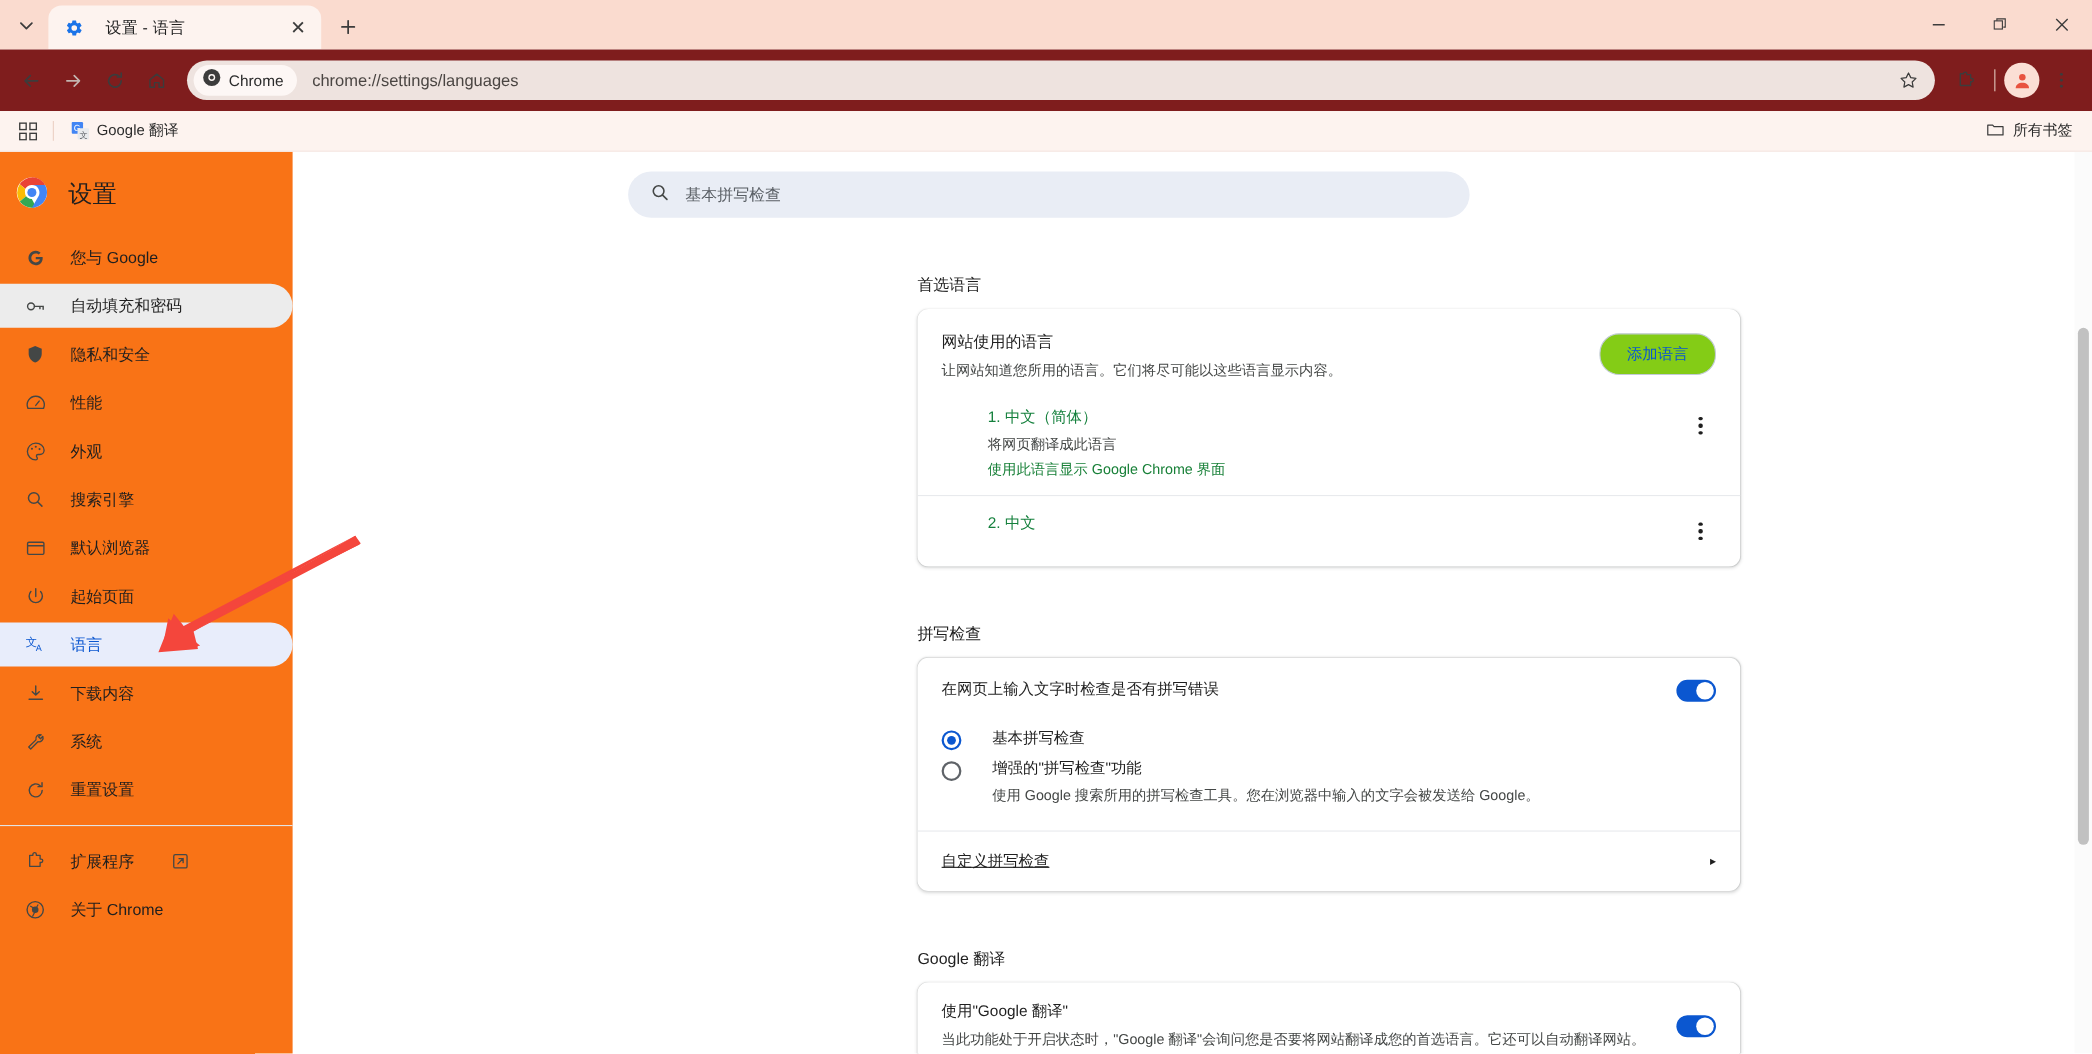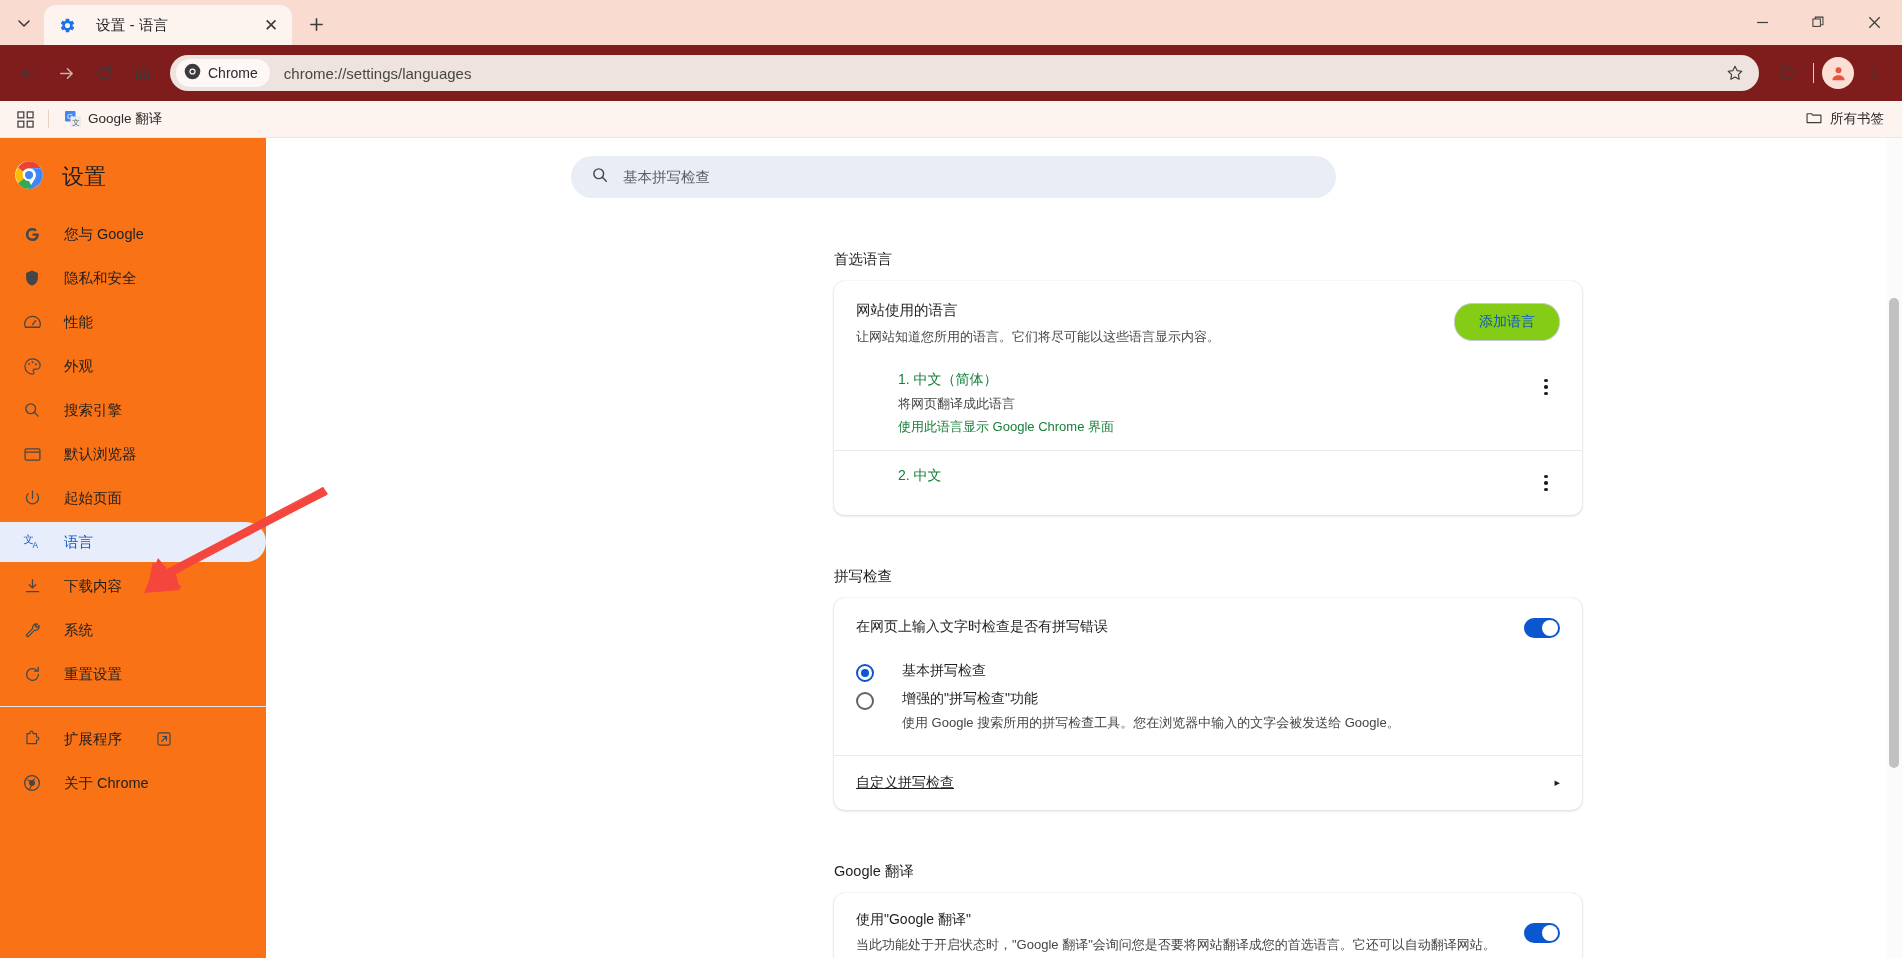--- a/index.html
+++ b/index.html
@@ -544,20 +544,29 @@
     <div class="nav">
       <div class="nav-item">
         <span class="nv-icon">
           <svg width="17" height="17" viewBox="0 0 20 20">
               <path d="M10 8.4v3.1h4.4c-.2 1.1-1.4 3.3-4.4 3.3a4.8 4.8 0 110-9.6c1.5 0 2.5.6 3.1 1.2l2.1-2A7.7 7.7 0 1010 17.7c4.4 0 7.4-3.1 7.4-7.5 0-.5 0-.9-.1-1.3H10z" fill="#444746"></path>
             </svg>
         </span>
         <span>您与 Google</span>
       </div>
 
+      <div class="nav-item hovered">
+        <span class="nv-icon">
+          <svg width="19" height="19" viewBox="0 0 22 22">
+              <circle cx="6" cy="11" r="3.6" stroke="#444746" stroke-width="1.5" fill="none"></circle>
+              <path d="M9.6 11h9.2v3M15.4 11v2.4" stroke="#444746" stroke-width="1.5" fill="none" stroke-linecap="round"></path>
+            </svg>
+        </span>
+        <span>自动填充和密码</span>
+      </div>
 
       <div class="nav-item">
         <span class="nv-icon">
           <svg width="18" height="18" viewBox="0 0 20 20">
               <path d="M10 1.8l6.6 2.6v5.2c0 4-2.8 7.6-6.6 8.8-3.8-1.2-6.6-4.8-6.6-8.8V4.4L10 1.8z" fill="#444746"></path>
             </svg>
         </span>
         <span>隐私和安全</span>
       </div>
 

